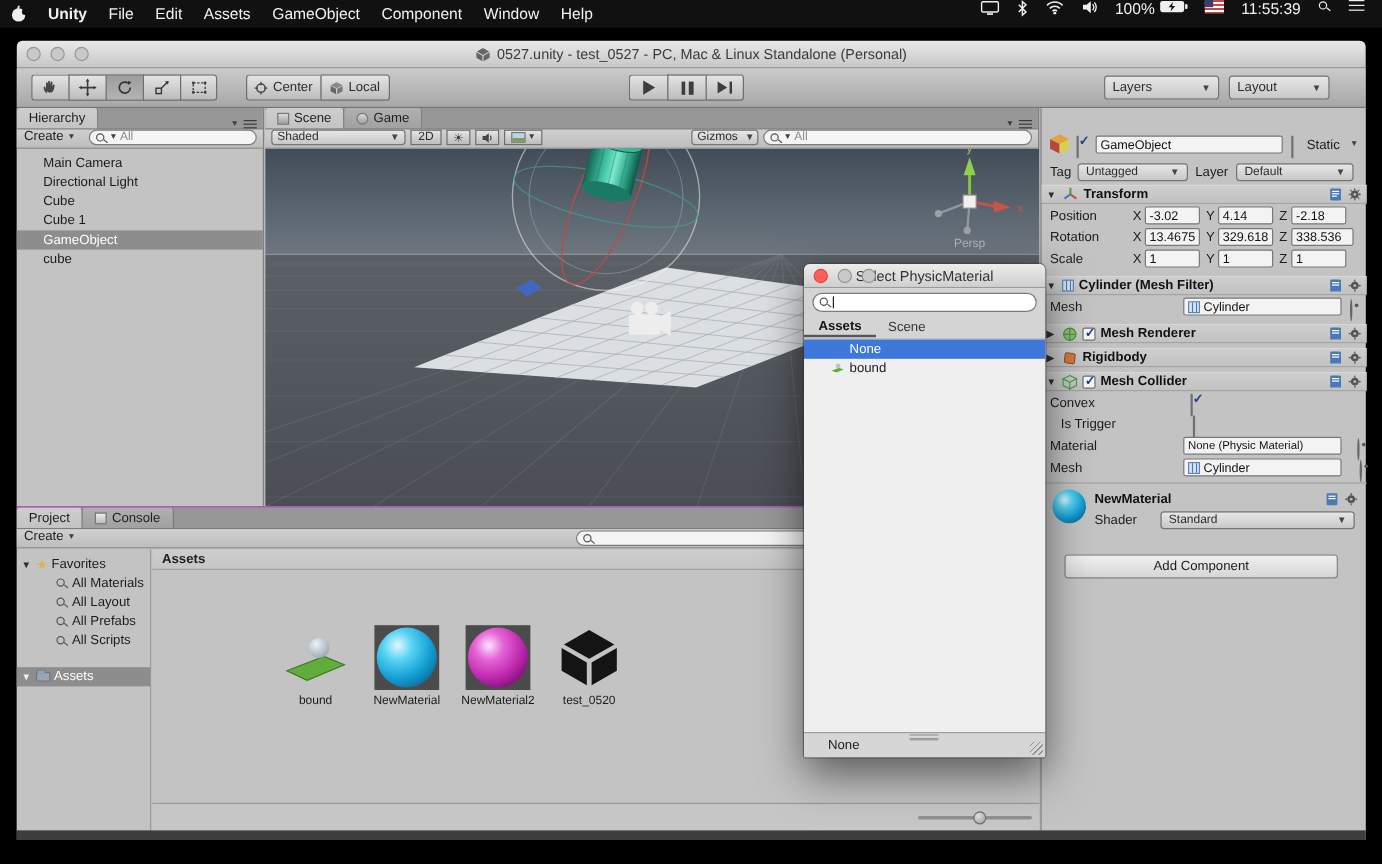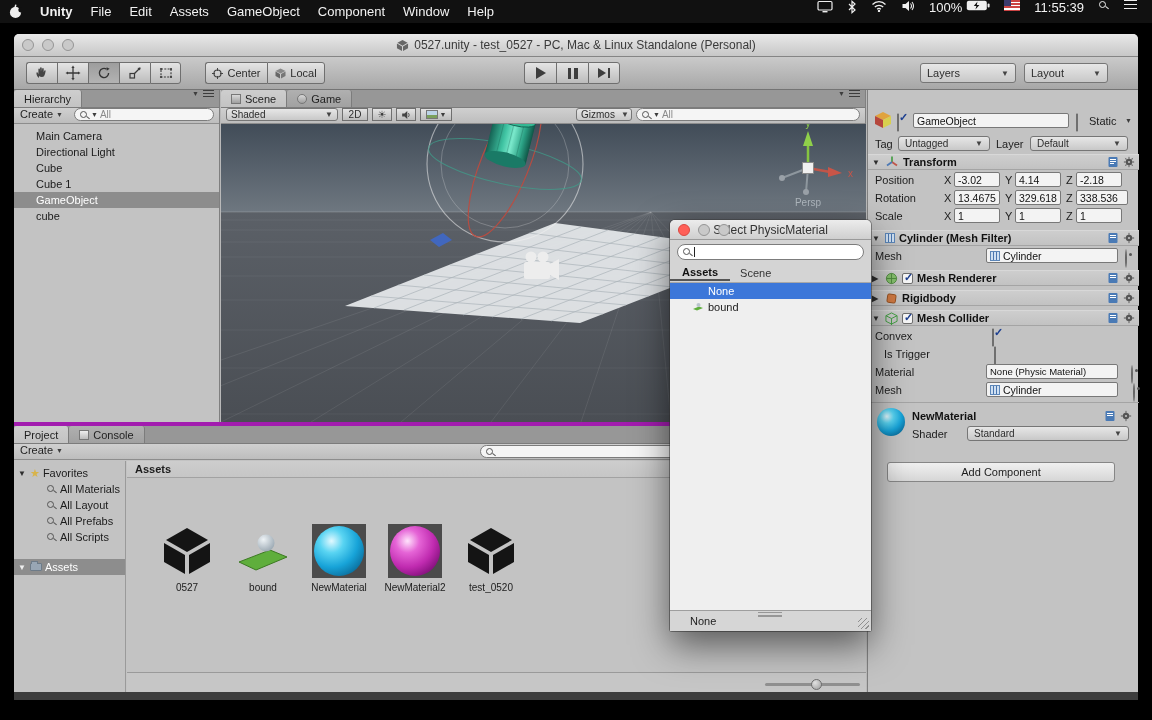--- a/index.html
+++ b/index.html
@@ -28,21 +28,21 @@
 .tbtn{height:22px;background:linear-gradient(#e4e4e4,#bcbcbc);border:1px solid #6f6f6f;display:flex;align-items:center;justify-content:center;font-size:11px;color:#2d2d2d}
 .tbtn.on{background:linear-gradient(#9d9d9d,#b3b3b3)}
 .grp{display:flex}
 .grp .tbtn{border-right-width:0}
 .grp .tbtn:first-child{border-radius:3px 0 0 3px}
 .grp .tbtn:last-child{border-right-width:1px;border-radius:0 3px 3px 0}
 .dd{background:linear-gradient(#e7e7e7,#c8c8c8);border:1px solid #767676;border-radius:3px;font-size:11px;display:flex;align-items:center;padding:0 6px;color:#2d2d2d}
 .dd .arr{margin-left:auto;font-size:8px;color:#444;padding-left:6px}
 
 
-.ptabs{background:#979797;border-bottom:1px solid #7c7c7c;display:flex;align-items:flex-start;height:18px}
+.ptabs{background:#979797;border-bottom:1px solid #7c7c7c;display:flex;align-items:flex-end;height:18px}
 .ptab{height:17px;padding:0 10px;font-size:11px;color:#1f1f1f;background:linear-gradient(#b0b0b0,#a1a1a1);border-right:1px solid #7c7c7c;display:flex;align-items:center;gap:4px;border-radius:3px 3px 0 0}
 .ptab.on{background:linear-gradient(#cecece,#c3c3c3)}
 .pmenu{margin-left:auto;display:flex;align-items:center;gap:4px;padding-right:5px}
 .ham{width:11px;height:7px;border-top:1px solid #3d3d3d;border-bottom:1px solid #3d3d3d;position:relative}
 .ham::after{content:"";position:absolute;left:0;top:2px;width:11px;height:1px;background:#3d3d3d}
 .tri{font-size:7px;color:#3d3d3d}
 .ticon{width:10px;height:10px;border:1px solid #777;background:linear-gradient(#d8d8d8,#9f9f9f)}
 .ptoolbar{height:16px;background:linear-gradient(#d0d0d0,#bdbdbd);border-bottom:1px solid #8d8d8d;display:flex;align-items:flex-start;font-size:11px}
 .createbtn{display:flex;align-items:center;gap:3px;padding:0 6px;color:#1f1f1f}
 .search{background:#f5f5f5;border:1px solid #7c7c7c;border-radius:8px;height:13px;display:flex;align-items:center;padding:0 4px;gap:2px;font-size:10px;color:#8a8a8a}
@@ -626,21 +626,21 @@
     <div class="dd a" style="left:99px;top:336px;width:162px;height:15px;font-size:10px">
         <span>Standard</span>
         <span class="arr">▼</span>
       </div>
 
     <div class="a" style="left:19px;top:372px;width:228px;height:20px;background:linear-gradient(#f0f0f0,#d6d6d6);border:1px solid #868686;border-radius:3px;display:flex;align-items:center;justify-content:center;font-size:11px;color:#1d1d1d">
         <span>Add Component</span>
       </div>
   </div>
 
-  <div class="a" style="left:0;top:388px;width:852px;height:270px;background:#c3c3c3;border-top:4px solid #a21caf">
+  <div class="a" style="left:0;top:388px;width:852px;height:270px;background:#c3c3c3;border-top:1px solid #a21caf">
     <div class="ptabs">
       <div class="ptab on">
           <span>Project</span>
         </div>
       <div class="ptab">
           <span class="ticon" style="background:linear-gradient(#eee,#bbb)"></span>
           <span>Console</span>
         </div>
       <div class="pmenu">
           <span class="tri">▼</span>
@@ -683,30 +683,20 @@
         <span class="fold" style="color:#eee">▼</span>
         <span class="folder"></span>
         <span style="font-size:11px">Assets</span>
       </div>
     </div>
 
     <div class="a" style="left:113px;top:35px;width:739px;height:17px;background:linear-gradient(#cdcdcd,#c6c6c6);border-bottom:1px solid #a2a2a2;display:flex;align-items:center;padding-left:8px;font-size:11px;font-weight:bold;color:#1c1c1c">
         <span>Assets</span>
       </div>
 
-    <div class="a" style="left:138px;top:98px;width:70px;display:flex;flex-direction:column;align-items:center">
-      <svg width="54" height="54" viewBox="0 0 54 54">
-          <g fill="#141414">
-            <polygon points="27,4 48,16 27,28 6,16"></polygon>
-            <polygon points="4,19 25,31 25,50 4,38"></polygon>
-            <polygon points="50,19 29,31 29,50 50,38"></polygon>
-          </g>
-        </svg>
-      <div class="plabel">0527</div>
-    </div>
     <div class="a" style="left:214px;top:98px;width:70px;display:flex;flex-direction:column;align-items:center">
       <svg width="54" height="54" viewBox="0 0 54 54">
           <defs>
             <radialGradient id="bg1" cx="0.35" cy="0.3" r="0.9">
               <stop offset="0" stop-color="#eef3f6"></stop>
               <stop offset="1" stop-color="#8a99a5"></stop>
             </radialGradient>
           </defs>
           <polygon points="3,38 34,26 51,33 20,46" fill="#5fae3c" stroke="#3c7a22"></polygon>
           <circle cx="30" cy="19" r="8.5" fill="url(#bg1)"></circle>

